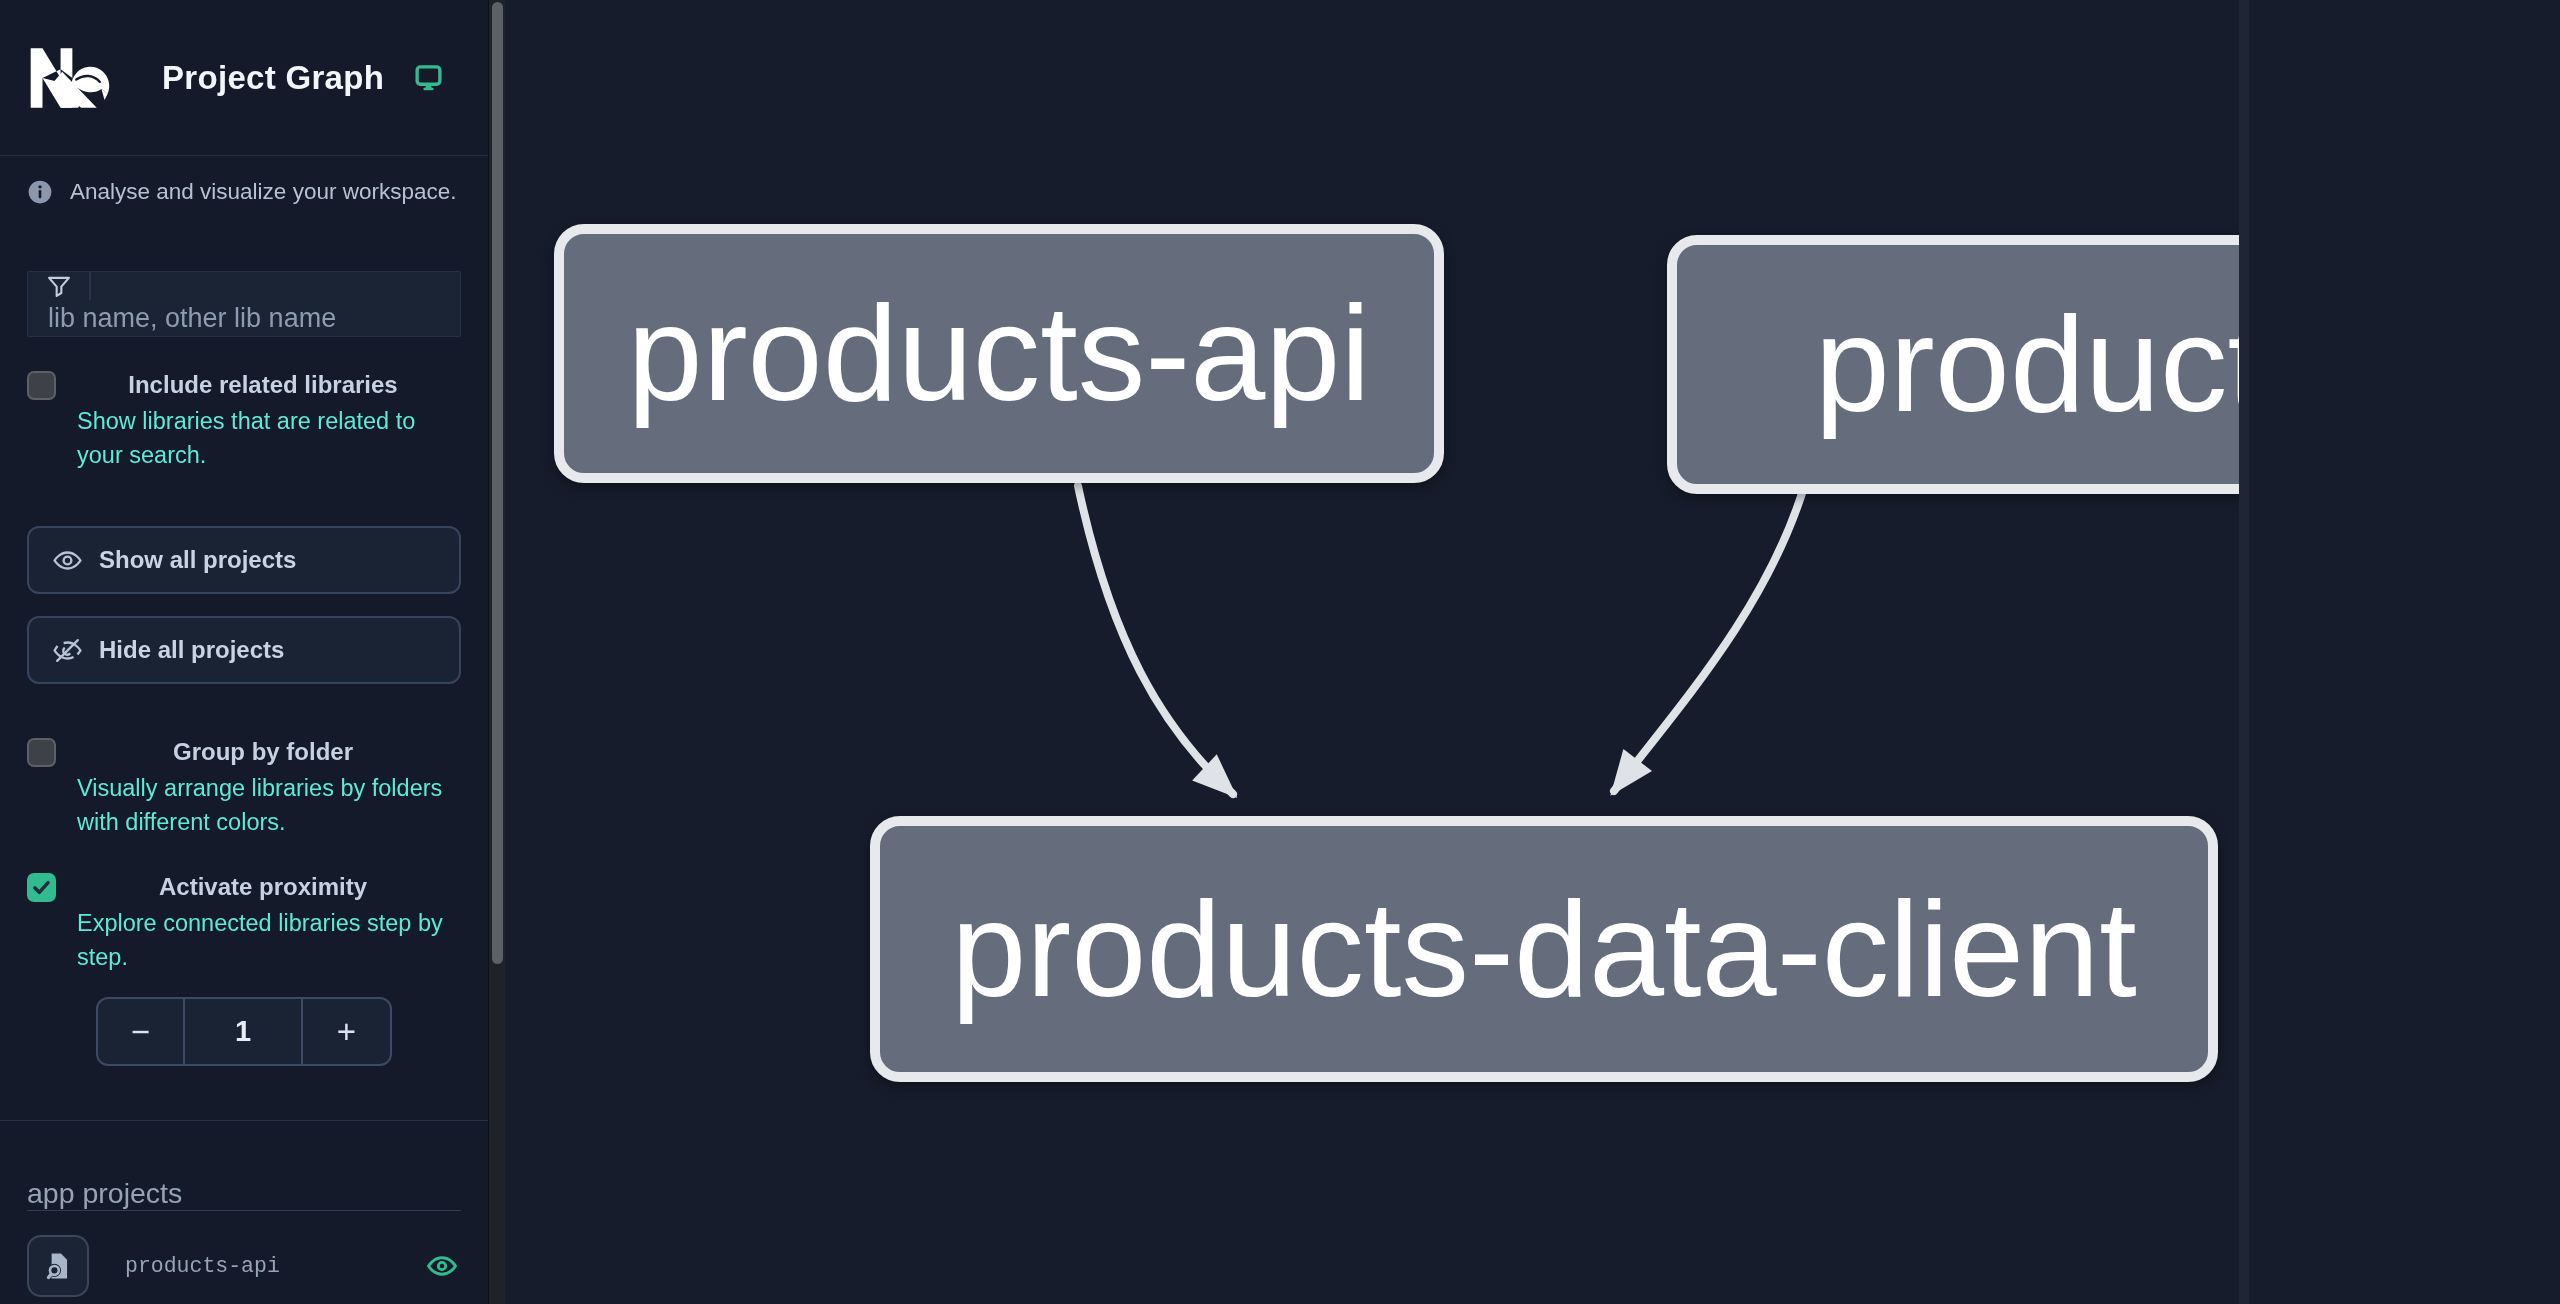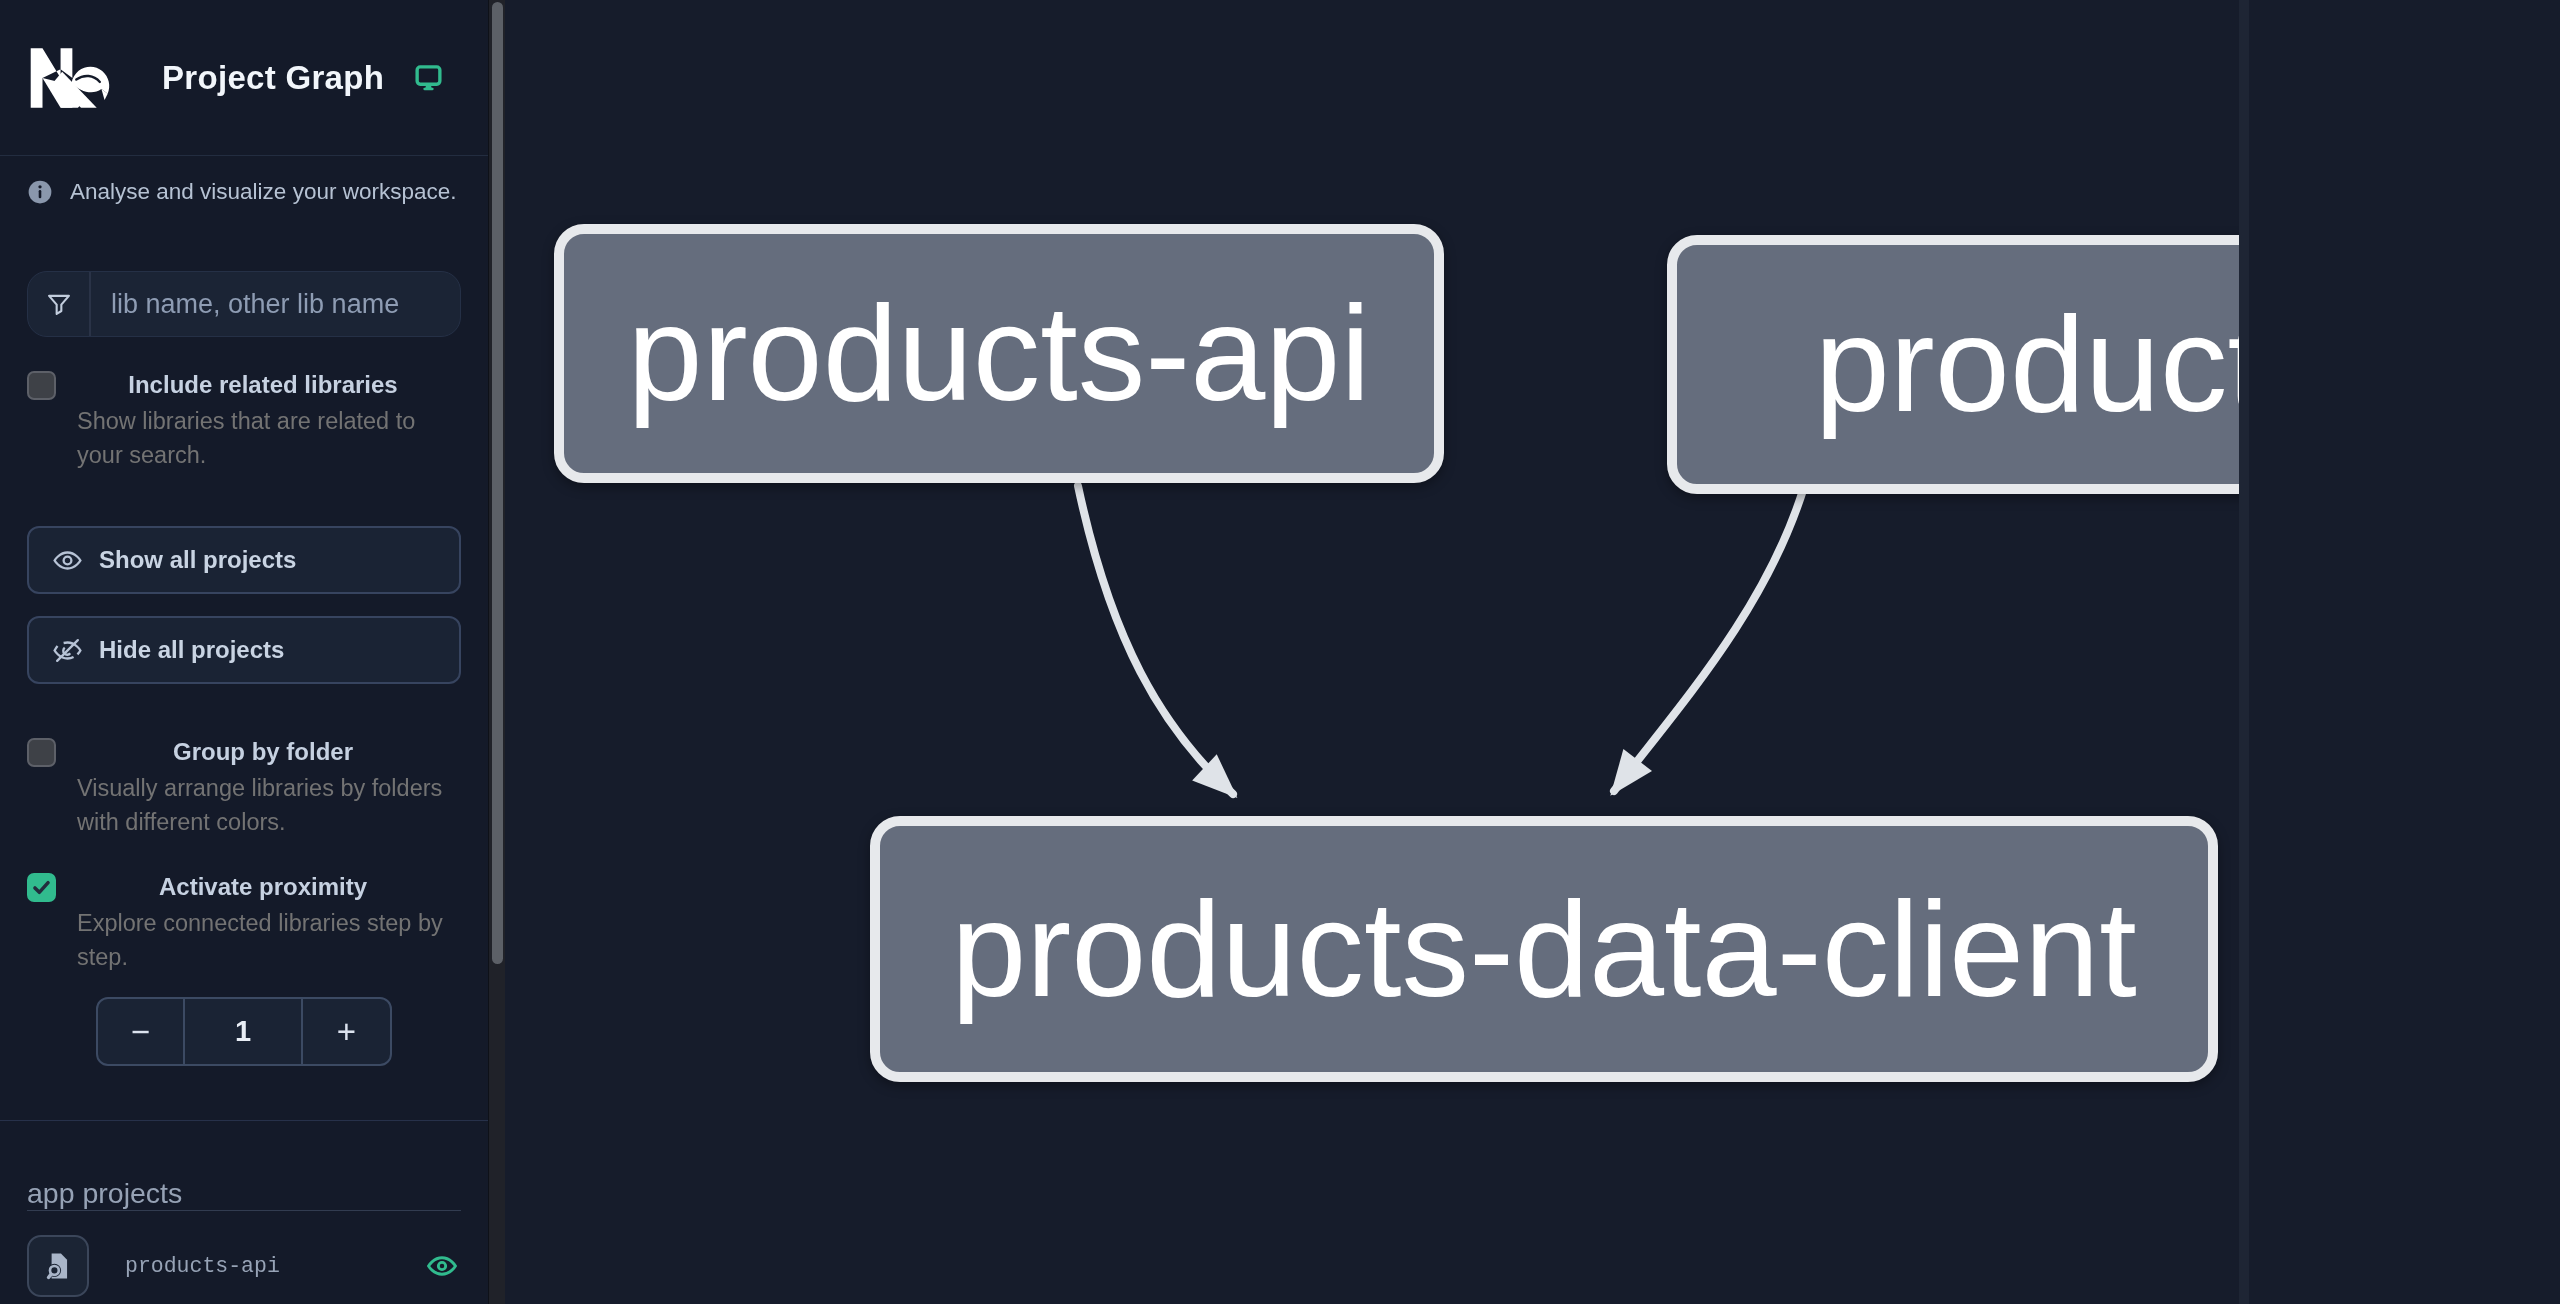--- a/index.html
+++ b/index.html
@@ -15,39 +15,39 @@
   .app-title{margin:0 0 0 48px;font-size:33px;font-weight:700;color:#f2f6fb;
              letter-spacing:.3px;flex:1;}
   .monitor-icon{width:31px;height:31px;color:var(--accent-green,#31bb8e);flex:none;}
 
   .sidebar-body{padding:0 27px;box-sizing:border-box;}
   .tagline{margin-top:23px;display:flex;align-items:center;gap:17px;
            color:#b6c2d3;font-size:22.5px;}
   .info-icon{width:26px;height:26px;flex:none;}
 
   .search-box{margin-top:66px;height:66px;background:#1b2435;border:1px solid #253046;
-              border-radius:20px;display:flex;align-items:stretch;box-sizing:border-box;}
+              border-radius:1px;display:flex;align-items:stretch;box-sizing:border-box;flex-direction:column;}
   .funnel-cell{width:61px;display:flex;align-items:center;justify-content:center;
                border-right:2px solid #2a3347;color:#c2cddd;flex:none;}
   .funnel-cell svg{width:28px;height:28px;}
   .search-box input{flex:1;min-width:0;background:transparent;border:0;outline:0;
                     color:#dfe7f2;font-size:27px;padding:0 20px;
                     font-family:"Liberation Sans",sans-serif;}
   .search-box input::placeholder{color:#8e9cb3;}
 
   .toggle-block{display:flex;align-items:flex-start;gap:21px;}
   .checkbox{width:29px;height:29px;margin-top:2px;border-radius:7px;background:#3e4147;
             border:2px solid #5d6068;box-sizing:border-box;flex:none;display:flex;
             align-items:center;justify-content:center;cursor:pointer;}
   .checkbox svg{display:none;width:21px;height:21px;}
   .checkbox.checked{background:var(--accent-green,#31bb8e);
                     border-color:var(--accent-green,#31bb8e);}
   .checkbox.checked svg{display:block;}
   .toggle-label{font-size:24px;font-weight:700;color:#c6d1e1;line-height:31px;text-align:center;}
-  .toggle-desc{font-size:23.5px;color:#737373;line-height:34px;margin-top:4px;
+  .toggle-desc{font-size:23.5px;color:#5eead4;line-height:34px;margin-top:4px;
                max-width:372px;}
 
   .side-btn{display:flex;align-items:center;gap:16px;width:100%;height:68px;
             padding:10px 23px;background:#1a2334;border:2px solid #37445f;border-radius:12px;
             color:#c9d4e3;font-size:24px;font-weight:700;box-sizing:border-box;
             font-family:"Liberation Sans",sans-serif;cursor:pointer;text-align:left;}
   .side-btn svg{width:31px;height:31px;color:#b7c3d6;flex:none;}
 
   .stepper{width:296px;height:69px;margin:23px auto 0;display:flex;background:#1a2334;
            border:2px solid #3c4a63;border-radius:12px;box-sizing:border-box;

